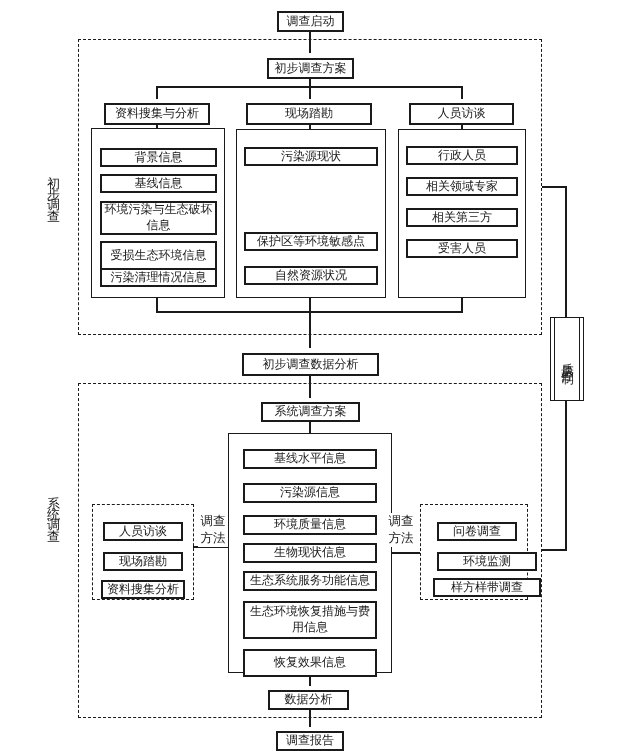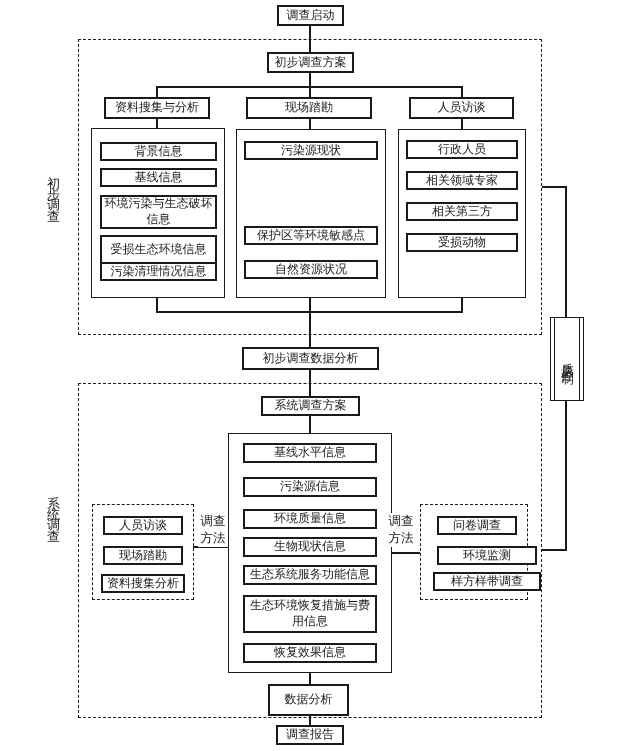--- a/index.html
+++ b/index.html
@@ -7,20 +7,21 @@
     position:relative; width:640px; height:751px; background:#ffffff;
     font-family:"Liberation Serif","DejaVu Serif",serif;
     color:#1a1a1a; overflow:hidden;
   }
   .box {
     position:absolute; box-sizing:border-box;
     border:2px solid #1a1a1a; background:#ffffff;
     display:flex; align-items:center; justify-content:center;
     text-align:center; font-size:12px; line-height:1.3; padding:0 2px;
     z-index:3;
+    margin-top:6px;
   }
   .cont {
     position:absolute; box-sizing:border-box;
     border:1.5px solid #1a1a1a; background:#ffffff; z-index:2;
   }
   .dashed {
     position:absolute; box-sizing:border-box;
     border:1.6px dashed #1a1a1a; background:transparent; z-index:1;
   }
   .hline { position:absolute; height:2px; background:#1a1a1a; z-index:0; }
@@ -100,45 +101,45 @@
   <div class="box" style="left:100px;top:235px;width:117px;height:29px">受损生态环境信息</div>
   <div class="box" style="left:100px;top:262px;width:117px;height:19px">污染清理情况信息</div>
 
   <div class="box" style="left:244px;top:141px;width:134px;height:19px">污染源现状</div>
   <div class="box" style="left:244px;top:226px;width:134px;height:19px">保护区等环境敏感点</div>
   <div class="box" style="left:244px;top:260px;width:134px;height:19px">自然资源状况</div>
 
   <div class="box" style="left:406px;top:140px;width:112px;height:19px">行政人员</div>
   <div class="box" style="left:406px;top:171px;width:112px;height:19px">相关领域专家</div>
   <div class="box" style="left:406px;top:202px;width:112px;height:19px">相关第三方</div>
-  <div class="box" style="left:406px;top:233px;width:112px;height:19px">受损动物</div>
+  <div class="box" style="left:406px;top:233px;width:112px;height:19px">受害人员</div>
 
   <div class="box" style="left:242px;top:347px;width:137px;height:23px">初步调查数据分析</div>
 
   <div class="box" style="left:261px;top:396px;width:99px;height:20px">系统调查方案</div>
 
   <div class="cont" style="left:228px;top:433px;width:164px;height:240px"></div>
   <div class="box" style="left:243px;top:443px;width:134px;height:20px">基线水平信息</div>
   <div class="box" style="left:243px;top:477px;width:134px;height:20px">污染源信息</div>
   <div class="box" style="left:243px;top:509px;width:134px;height:20px">环境质量信息</div>
   <div class="box" style="left:243px;top:537px;width:134px;height:20px">生物现状信息</div>
   <div class="box" style="left:243px;top:565px;width:134px;height:20px">生态系统服务功能信息</div>
   <div class="box" style="left:243px;top:595px;width:134px;height:38px">生态环境恢复措施与费用信息</div>
-  <div class="box" style="left:243px;top:643px;width:134px;height:20px">恢复效果信息</div>
+  <div class="box" style="left:243px;top:643px;width:134px;height:28px">恢复效果信息</div>
 
   <div class="dashed" style="left:92px;top:504px;width:102px;height:96px"></div>
   <div class="box" style="left:103px;top:516px;width:80px;height:19px">人员访谈</div>
   <div class="box" style="left:103px;top:546px;width:80px;height:19px">现场踏勘</div>
   <div class="box" style="left:101px;top:574px;width:84px;height:19px">资料搜集分析</div>
   <div class="mlabel" style="left:198px;top:513px">调查方法</div>
 
   <div class="dashed" style="left:420px;top:504px;width:108px;height:96px"></div>
   <div class="box" style="left:437px;top:516px;width:80px;height:19px">问卷调查</div>
   <div class="box" style="left:437px;top:546px;width:100px;height:19px">环境监测</div>
   <div class="box" style="left:433px;top:572px;width:108px;height:19px">样方样带调查</div>
   <div class="mlabel" style="left:386px;top:513px">调查方法</div>
 
-  <div class="box" style="left:268px;top:684px;width:81px;height:32px">数据分析</div>
+  <div class="box" style="left:268px;top:684px;width:81px;height:20px">数据分析</div>
   <div class="box" style="left:276px;top:725px;width:68px;height:20px">调查报告</div>
 
   <div class="qc">质量控制</div>
 
 </div>
 
 </body></html>

